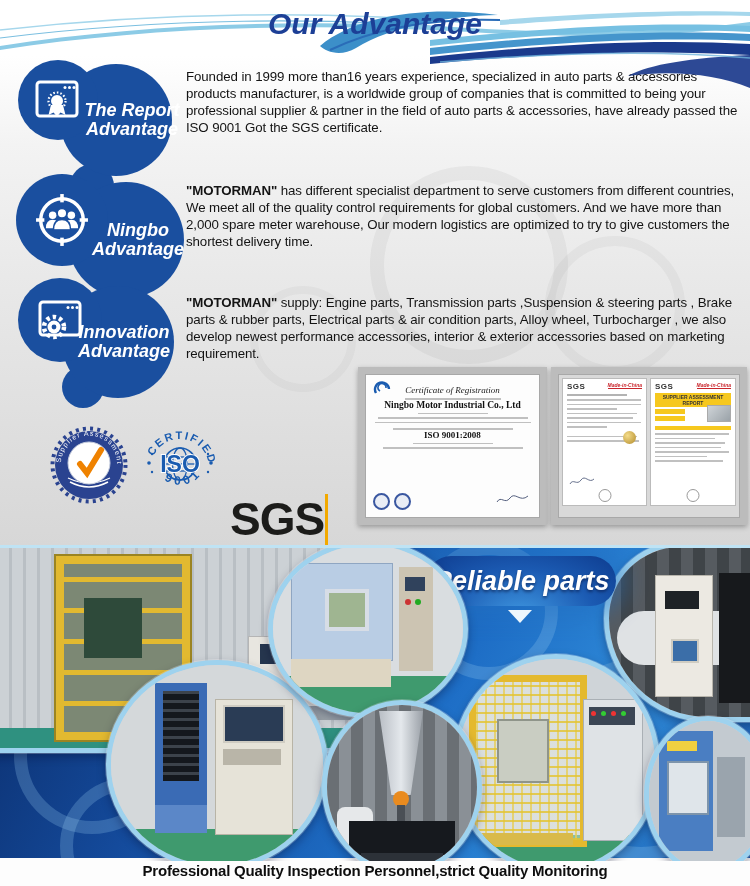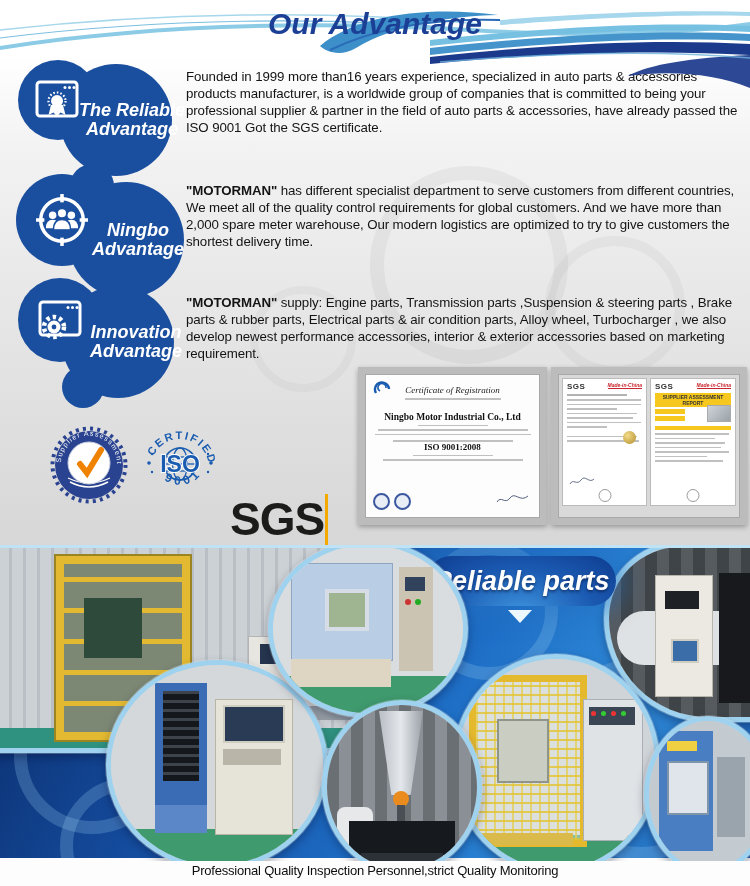--- a/index.html
+++ b/index.html
@@ -40,21 +40,21 @@
 
   
   .cert-frame{position:absolute;top:367px;height:144px;background:#fdfdfd;
     border:7px solid #bcbcbc;box-shadow:0 2px 5px rgba(0,0,0,0.3),inset 0 0 0 1px #a8a8a8;}
   .cert1{left:358px;width:175px;}
   .cert2{left:551px;width:182px;background:#d9d9d9;}
   .cert-inner{position:relative;width:100%;height:100%;overflow:hidden;}
   .cert-title{margin-top:11px;text-align:center;font-family:"Liberation Serif",serif;
     font-style:italic;font-size:9px;color:#222;}
   .cert-company{text-align:center;font-family:"Liberation Serif",serif;font-weight:bold;
-    font-size:9.5px;color:#111;margin-top:12px;}
+    font-size:9.5px;color:#111;margin-top:0;}
   .cert-standard{text-align:center;font-family:"Liberation Serif",serif;font-weight:bold;
     font-size:9px;color:#111;margin-top:0;}
   .tl{height:2px;background:#b3b3b3;margin:3px auto 0;}
   .tl.thin{height:1.5px;background:#c0c0c0;}
   .cert-logo{position:absolute;left:8px;top:6px;}
   .cert-seals{position:absolute;left:8px;bottom:8px;display:flex;gap:4px;}
   .mini-seal{width:13px;height:13px;border-radius:50%;border:2px solid #3a57a0;background:#e9edf5;}
   .cert-sig{position:absolute;right:10px;bottom:12px;}
 
   .doc-pages{display:flex;gap:3px;padding:4px;}
@@ -88,21 +88,21 @@
     display:flex;align-items:center;justify-content:center;z-index:2;
     box-shadow:0 0 22px 10px rgba(35,110,190,0.45);}
   .ribbon-text{color:#fff;font-size:27px;font-weight:bold;font-style:italic;
     text-shadow:0 2px 3px rgba(0,0,30,0.45);}
   .ribbon-tri{position:absolute;left:508px;top:62px;width:0;height:0;z-index:2;
     border-left:12px solid transparent;border-right:12px solid transparent;
     border-top:13px solid #eef7fd;}
 
   
   .caption{position:absolute;left:0;top:858px;width:750px;height:28px;background:#fdfdfd;
-    text-align:center;font-size:13px;font-weight:normal;color:#0d0d0d;line-height:26px;
+    text-align:center;font-size:15px;font-weight:bold;color:#0d0d0d;line-height:26px;
     letter-spacing:-0.2px;font-stretch:condensed;}
 </style>
 </head>
 <body>
 
 <div class="page">
 
   <div class="header">
     <svg width="750" height="100" viewBox="0 0 750 100" aria-hidden="true">
       <path d="M0,30 C160,12 330,10 480,24" stroke="#a6d7ec" stroke-width="1.5" fill="none"></path>
@@ -134,21 +134,21 @@
         <rect x="2" y="3" width="40" height="34" rx="3" fill="none" stroke="#fff" stroke-width="3"></rect>
         <circle cx="30" cy="8.5" r="1.5" fill="#fff"></circle>
           <circle cx="34.5" cy="8.5" r="1.5" fill="#fff"></circle>
           <circle cx="39" cy="8.5" r="1.5" fill="#fff"></circle>
         <polygon points="16,26 13.5,36 18.5,33.5 22,37.5 25.5,33.5 30.5,36 28,26" fill="#fff"></polygon>
         <circle cx="22" cy="22" r="8.5" fill="none" stroke="#fff" stroke-width="2.2" stroke-dasharray="1.6 2"></circle>
         <circle cx="22" cy="22" r="6" fill="#fff"></circle>
       </svg>
     </div>
     <div class="badge-text" style="position:absolute;left:64px;top:12px;width:108px;height:104px;padding-left:14px;">
-      <span class="l1">The Reliable</span>
+      <span class="l1">The Report</span>
       <span class="l2">Advantage</span>
     </div>
     <div class="para" style="top:12px;">
       <b></b><span>Founded in 1999 more than16 years experience, specialized in auto parts &amp; accessories products manufacturer, is a worldwide group of companies that is committed to being your professional supplier &amp; partner in the field of auto parts &amp; accessories, have already passed the ISO 9001 Got the SGS certificate.</span>
     </div>
 
     <div class="circle" style="left:68px;top:126px;width:116px;height:116px;"></div>
     <div class="circle" style="left:16px;top:118px;width:92px;height:92px;">
       <svg width="54" height="54" viewBox="0 0 52 52" style="position:absolute;left:19px;top:19px;">
         <circle cx="26" cy="26" r="20.5" fill="none" stroke="#fff" stroke-width="3.4"></circle>
@@ -177,21 +177,21 @@
       <svg width="46" height="42" viewBox="0 0 46 42" style="position:absolute;left:19px;top:21px;">
         <rect x="3" y="3" width="40" height="33" rx="3" fill="none" stroke="#fff" stroke-width="3"></rect>
         <circle cx="31" cy="8.5" r="1.5" fill="#fff"></circle>
           <circle cx="35.5" cy="8.5" r="1.5" fill="#fff"></circle>
           <circle cx="40" cy="8.5" r="1.5" fill="#fff"></circle>
         <circle cx="17" cy="28" r="10" fill="none" stroke="#fff" stroke-width="4.5" stroke-dasharray="3.4 3.1"></circle>
         <circle cx="17" cy="28" r="6.5" fill="#fff"></circle>
         <circle cx="17" cy="28" r="2.4" fill="#1a4f9f"></circle>
       </svg>
     </div>
-    <div class="badge-text" style="position:absolute;left:70px;top:234px;width:108px;height:104px;padding-left:12px;">
+    <div class="badge-text" style="position:absolute;left:58px;top:234px;width:108px;height:104px;padding-left:12px;">
       <span class="l1">Innovation</span>
       <span class="l2">Advantage</span>
     </div>
     <div class="para" style="top:238px;">
       <b>"MOTORMAN"</b><span> supply: Engine parts, Transmission parts ,Suspension &amp; steering parts , Brake parts &amp; rubber parts, Electrical parts &amp; air condition parts, Alloy wheel, Turbocharger , we also develop newest performance accessories, interior &amp; exterior accessories based on marketing requirement.</span>
     </div>
 
     <div class="seal" style="left:49px;top:369px;">
       <svg width="80" height="80" viewBox="0 0 80 80">
         <circle cx="40" cy="40" r="36.5" fill="none" stroke="#2a4390" stroke-width="4" stroke-dasharray="3 4.2"></circle>

